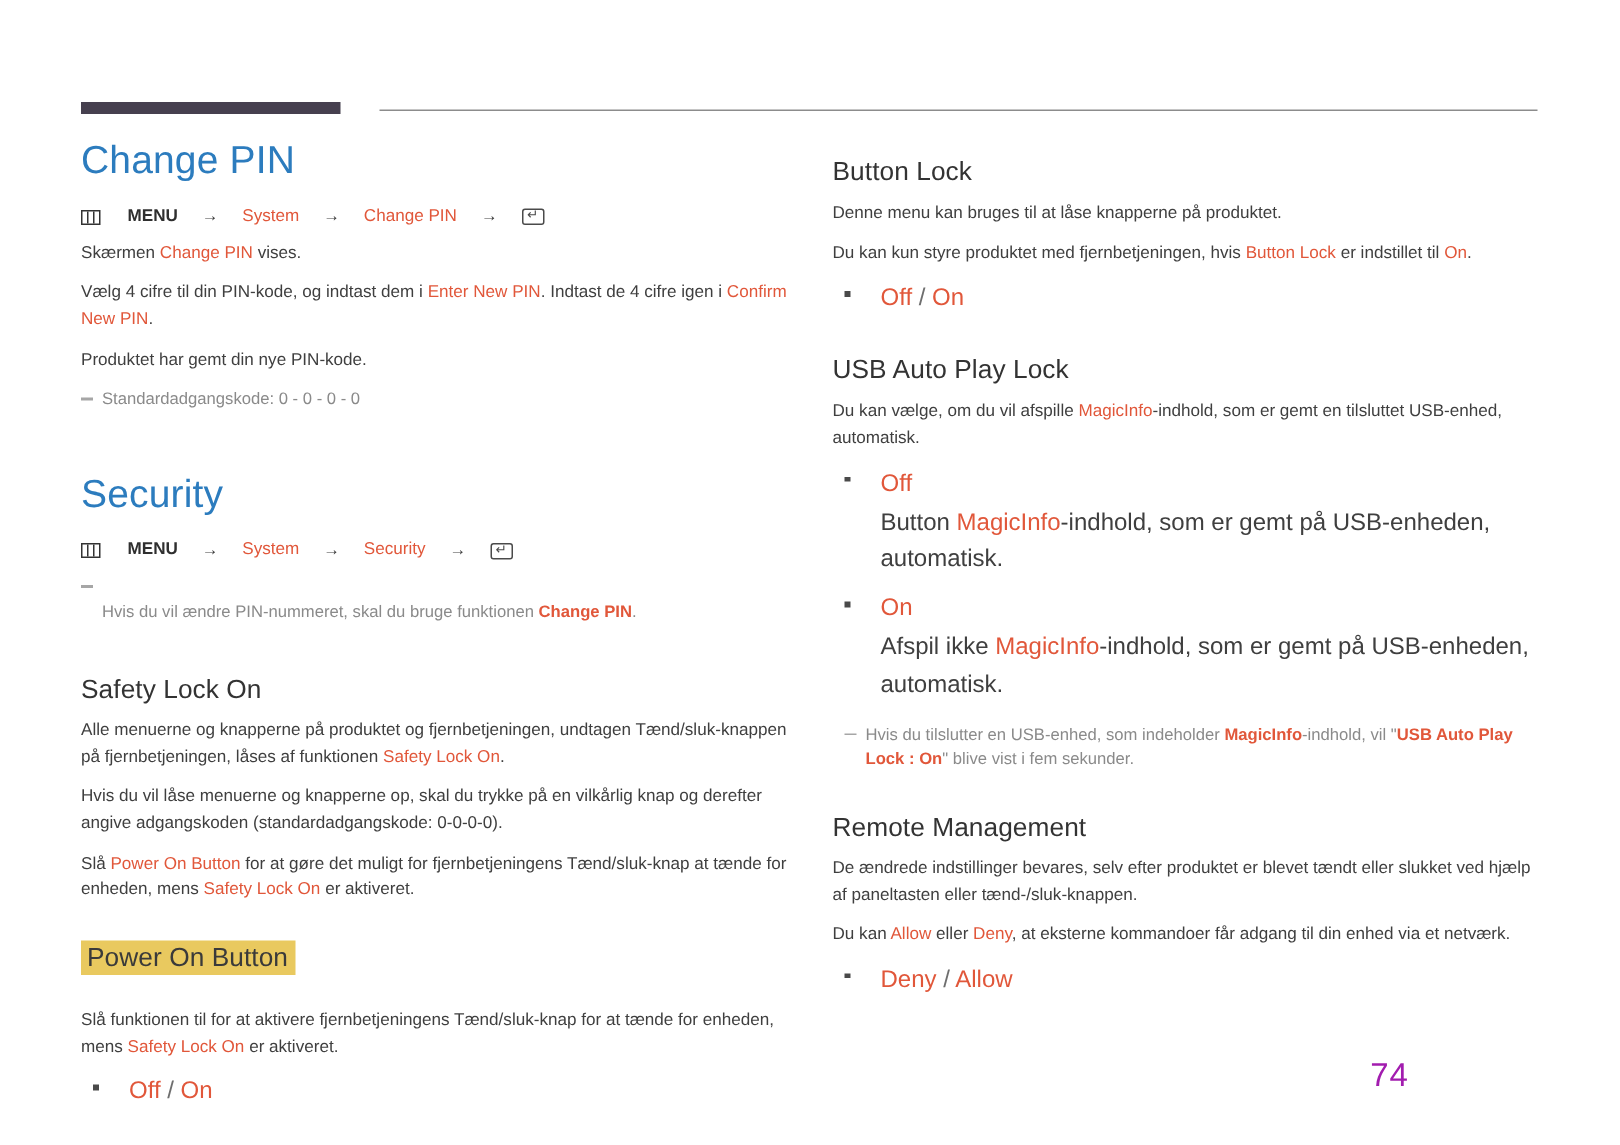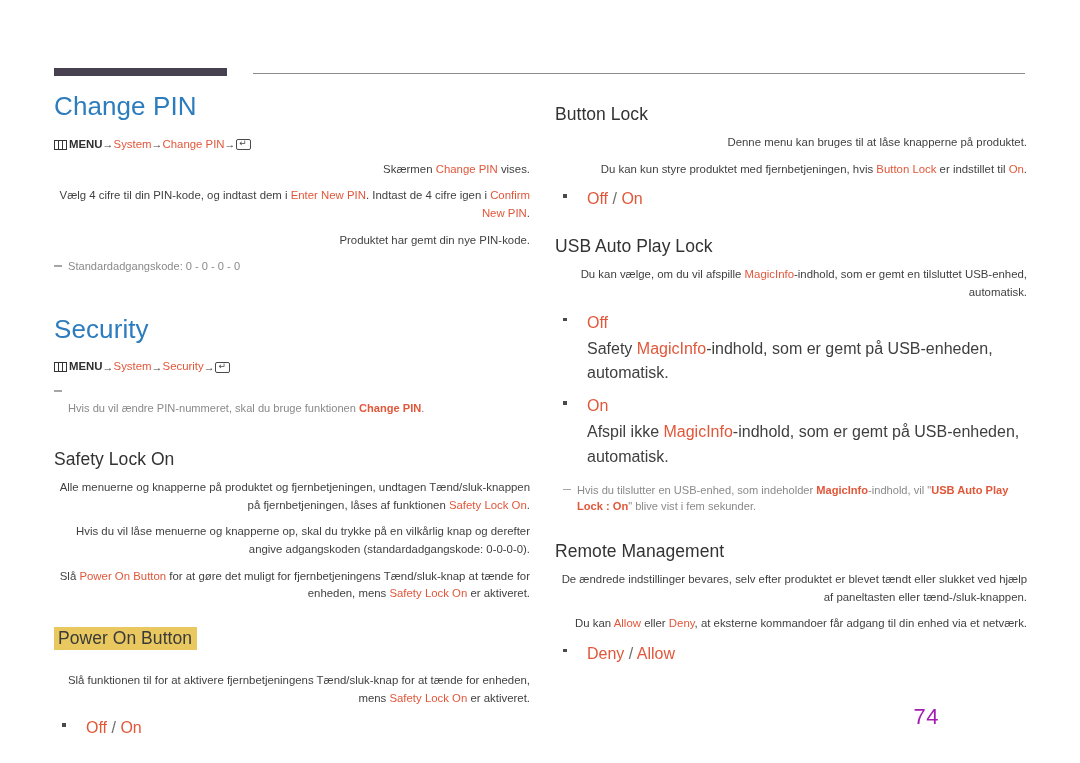--- a/index.html
+++ b/index.html
@@ -77,35 +77,34 @@
     display: inline-block;
     background: #e9c95f;
     color: #3a3a3a;
     padding: 1px 5px 2px 4px;
   }
   p.body {
     font-size: 11.4px;
     line-height: 1.55;
     color: #3f3f3f;
     margin: 0 0 9px 0;
-    text-align: right;
   }
 
   .accent  { color: #e1573a; }
   .accent-b{ color: #e1573a; font-weight: bold; }
   .sep     { color: #6e6e6e; }
 
   
   .menu-path {
     font-size: 11.4px;
     color: #3f3f3f;
     margin: 0 0 8px 0;
     display: flex;
     align-items: center;
-    gap: 0;
+    gap: 16px;
     line-height: 1.4;
     flex-wrap: wrap;
   }
   .menu-path .arrow { color: #3f3f3f; font-size: 11px; }
   .menu-path .mlabel { font-weight: bold; color: #2f2f2f; }
 
   .icon-menu {
     display: inline-block;
     width: 13px;
     height: 10px;
@@ -302,21 +301,21 @@
 
     <h2 class="sub-title" style="margin-top:24px;">USB Auto Play Lock</h2>
 
     <p class="body">
       <span>Du kan vælge, om du vil afspille </span><span class="accent">MagicInfo</span><span>-indhold, som er gemt en tilsluttet USB-enhed, automatisk.</span>
     </p>
 
     <ul class="bullets spaced">
       <li>
         <span>Off</span>
-        <span class="desc"><span>Safety </span><span class="accent">MagicInfo</span><span>-indhold, som er gemt på USB-enheden, automatisk.</span></span>
+        <span class="desc"><span>Button </span><span class="accent">MagicInfo</span><span>-indhold, som er gemt på USB-enheden, automatisk.</span></span>
       </li>
       <li>
         <span>On</span>
         <span class="desc"><span>Afspil ikke </span><span class="accent">MagicInfo</span><span>-indhold, som er gemt på USB-enheden, automatisk.</span></span>
       </li>
     </ul>
 
     <div class="note in-list">
       <span>Hvis du tilslutter en USB-enhed, som indeholder </span><span class="accent-b">MagicInfo</span><span>-indhold, vil "</span><span class="accent-b">USB Auto Play Lock : On</span><span>" blive vist i fem sekunder.</span>
     </div>

